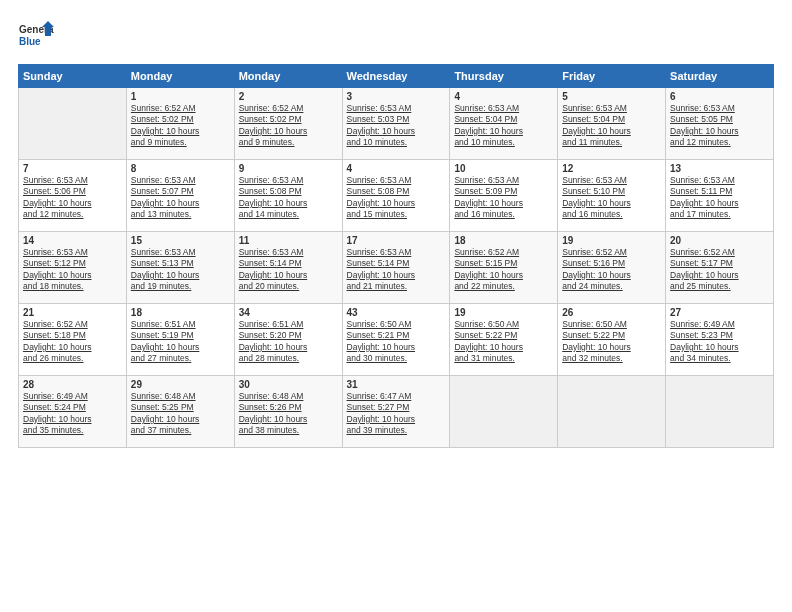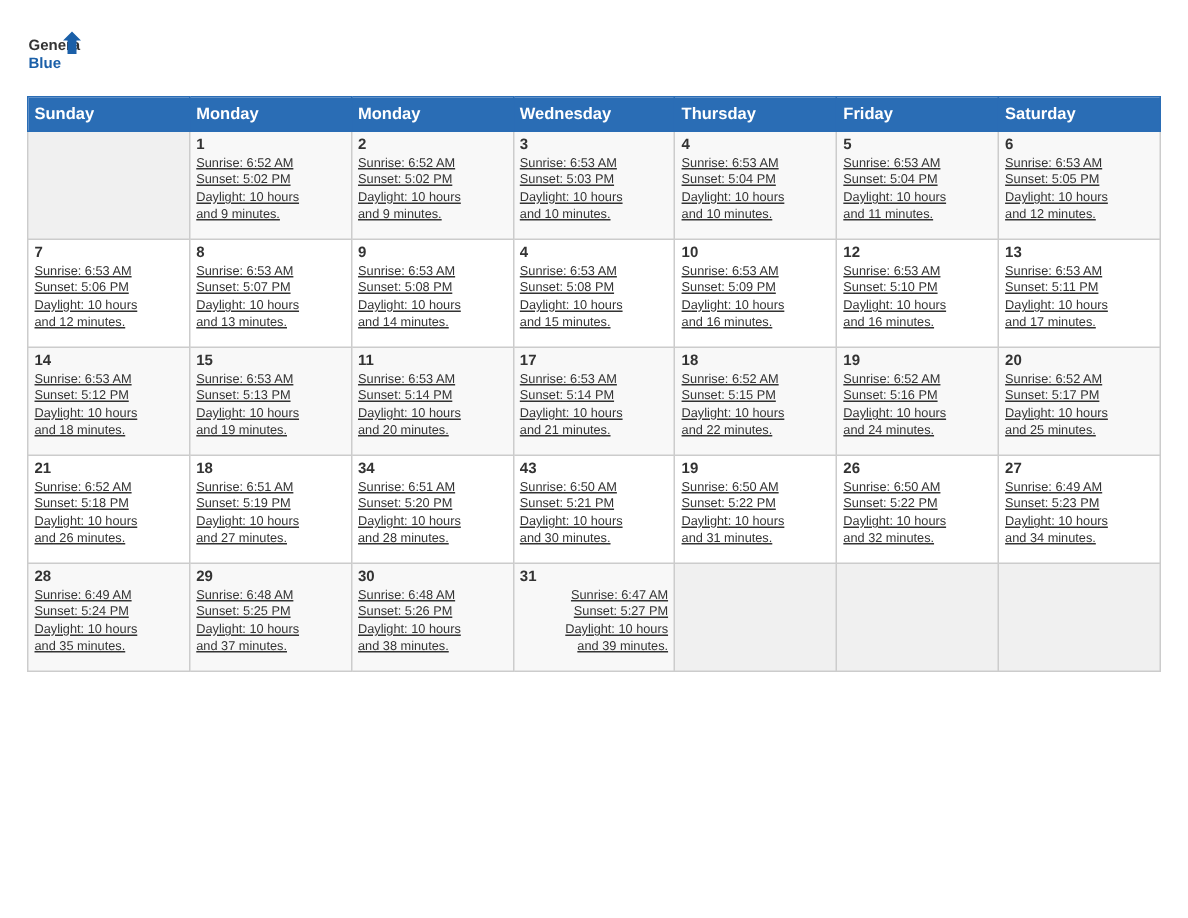--- a/index.html
+++ b/index.html
@@ -330,21 +330,21 @@
           </td>
           <td>
             <span class="day-number">30</span>
             <div class="day-info" style="white-space: pre-line;">Sunrise: 6:48 AM
 Sunset: 5:26 PM
 Daylight: 10 hours
 and 38 minutes.</div>
           </td>
           <td>
             <span class="day-number">31</span>
-            <div class="day-info" style="white-space: pre-line; text-align: right;">Sunrise: 6:47 AM
+            <div class="day-info" style="white-space: pre-line;">Sunrise: 6:47 AM
 Sunset: 5:27 PM
 Daylight: 10 hours
 and 39 minutes.</div>
           </td>
           <td class="empty-cell"></td>
           <td class="empty-cell"></td>
           <td class="empty-cell"></td>
         </tr>
       </tbody>
   </table>

